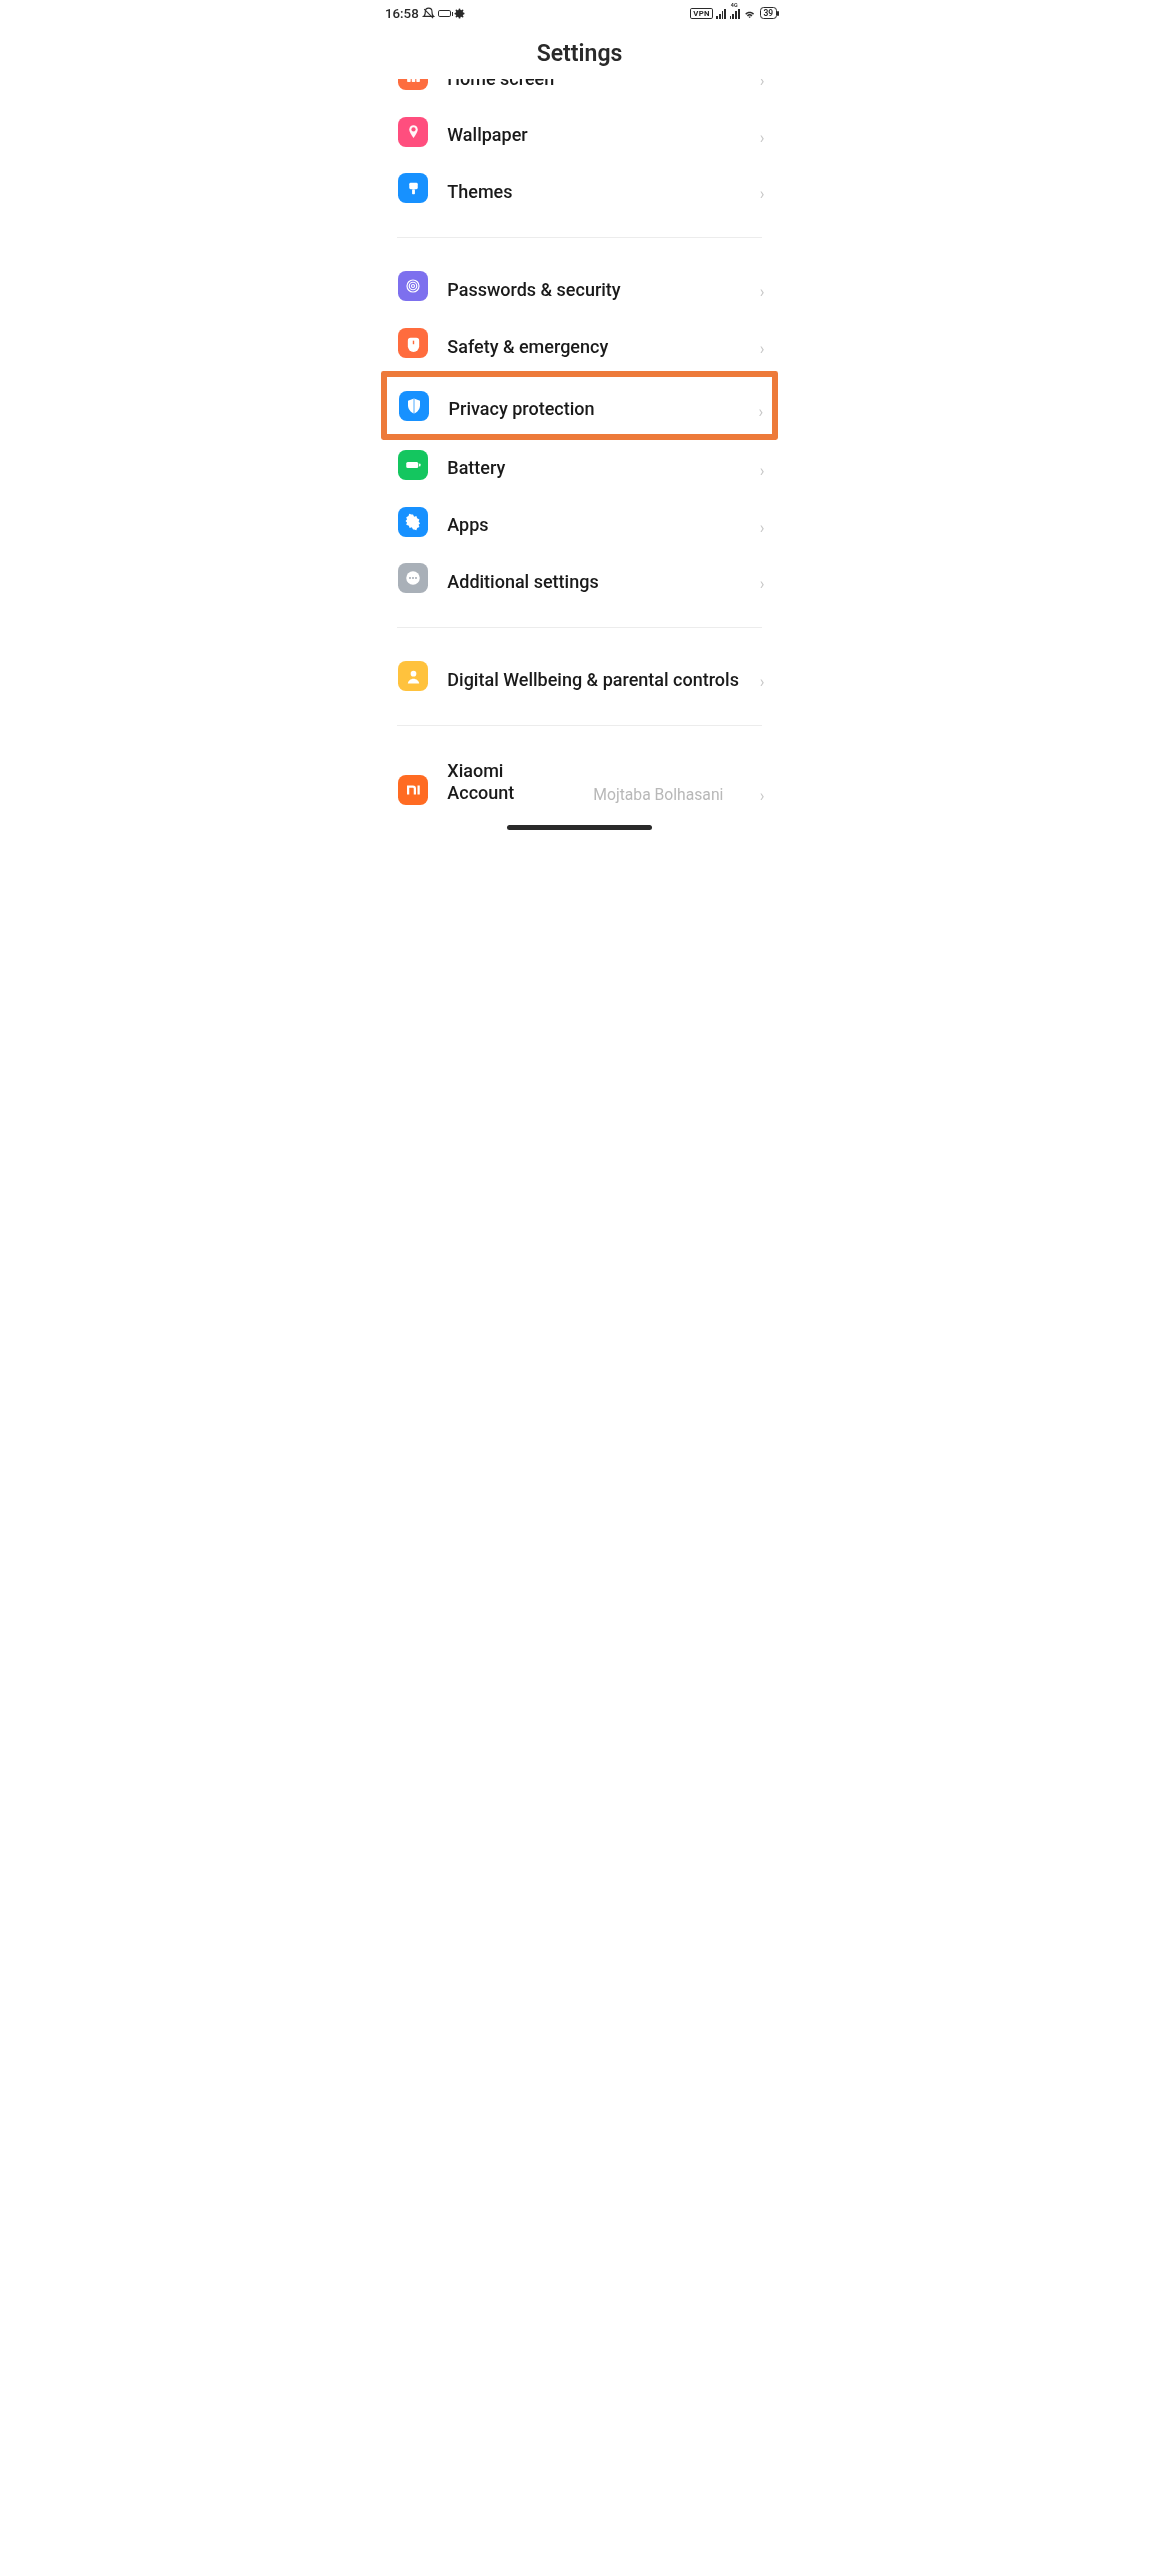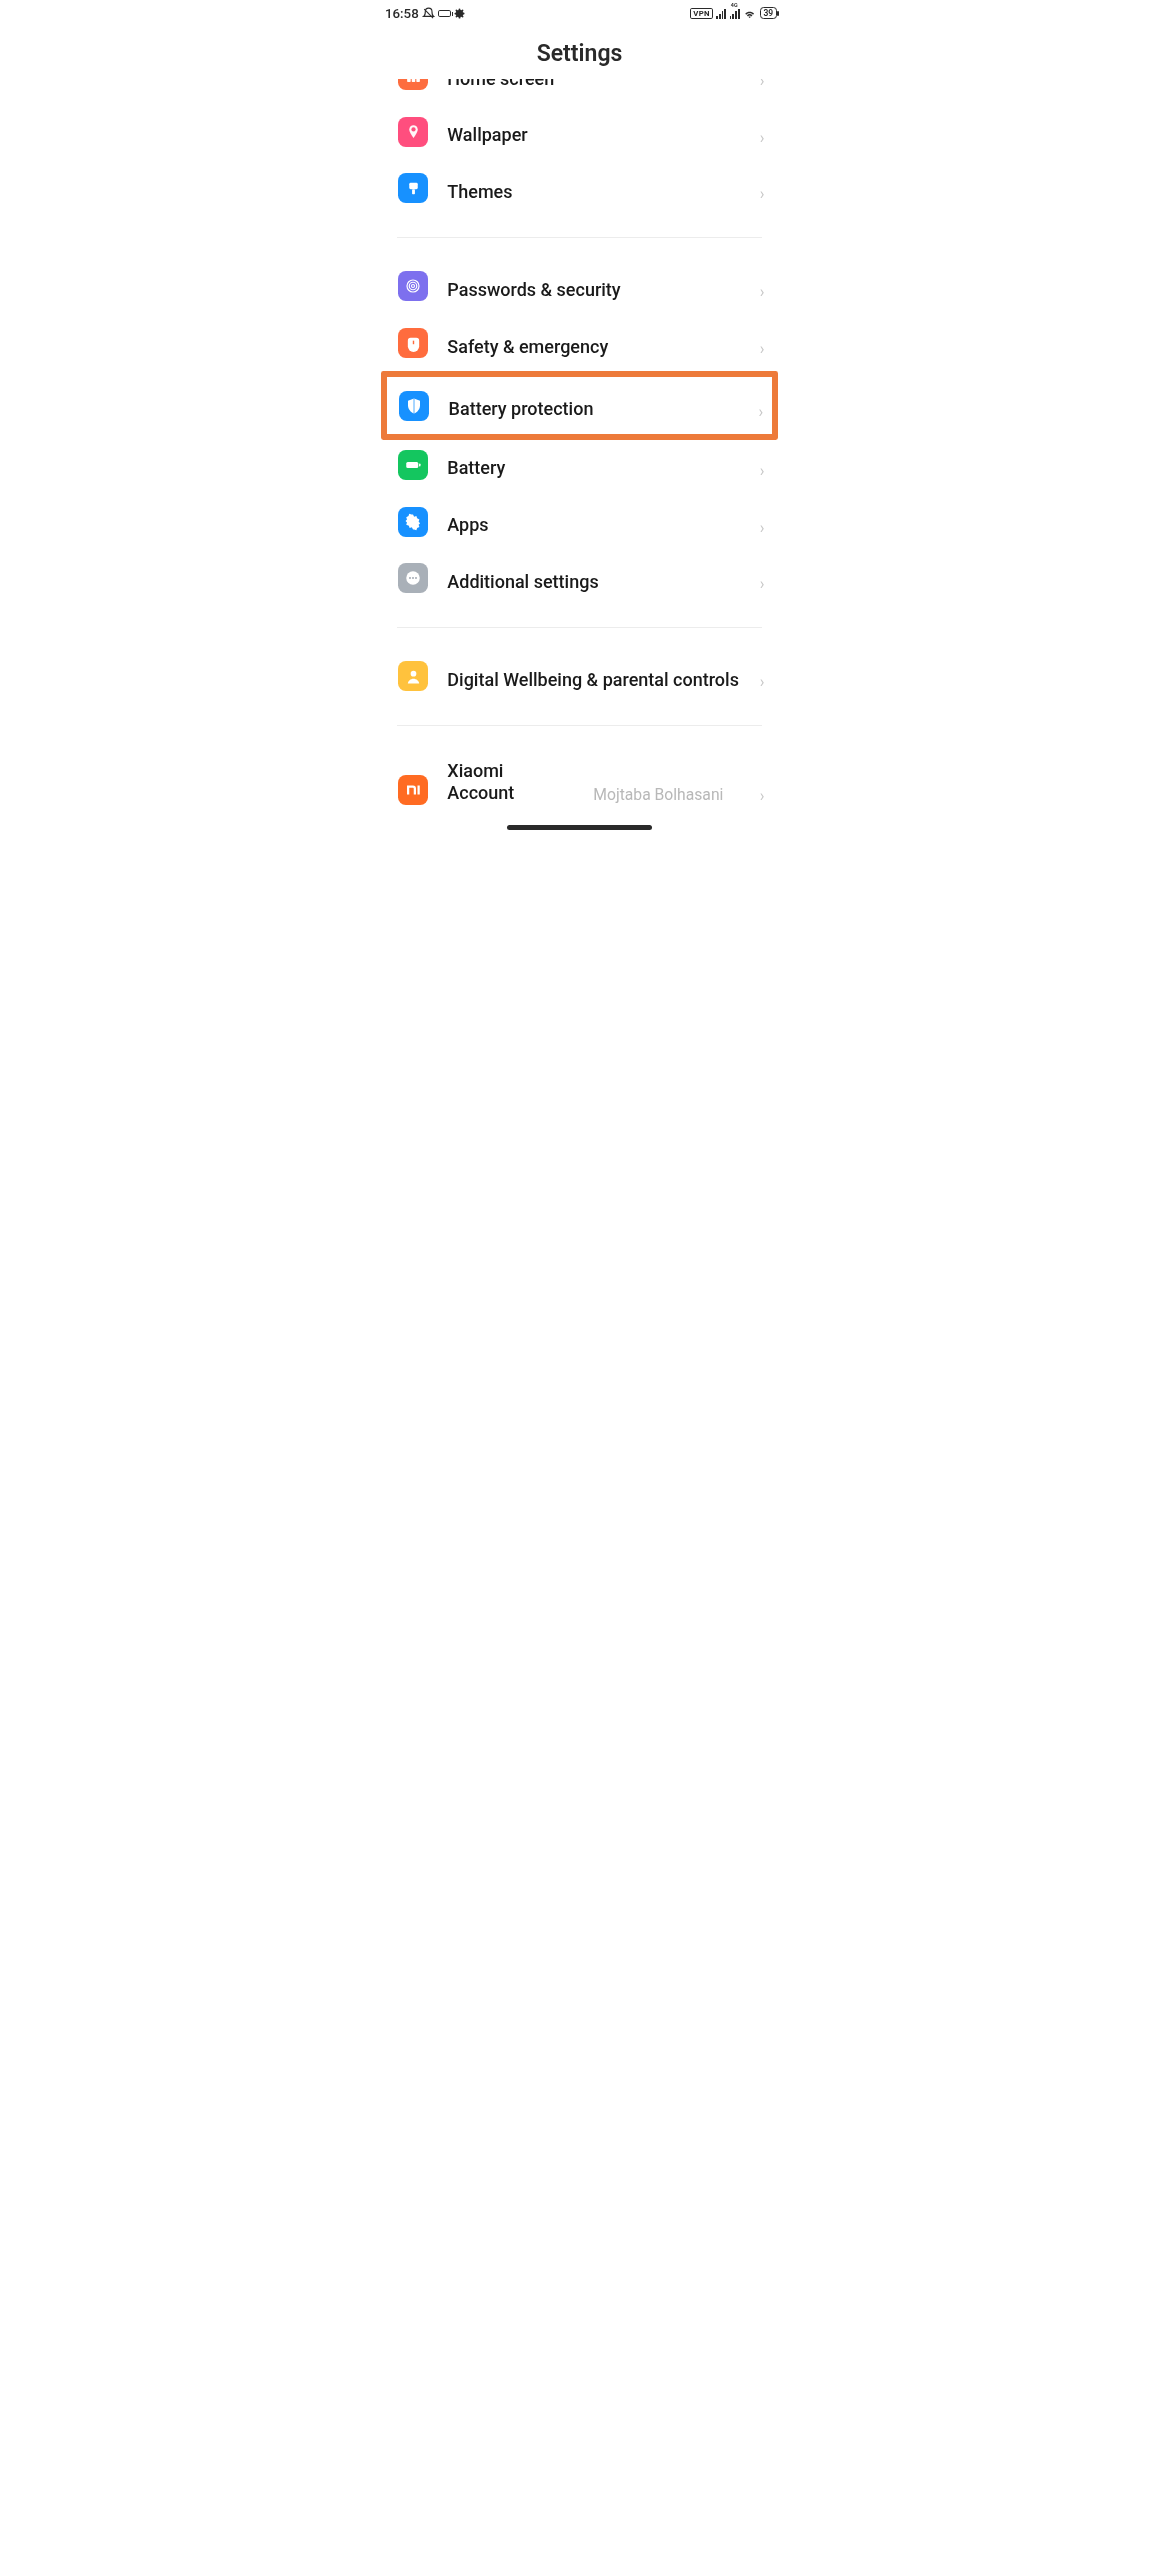--- a/index.html
+++ b/index.html
@@ -242,21 +242,21 @@
   </div>
 
   <div class="highlight-box">
     <div class="settings-item">
       <div class="icon-box bg-blue">
         <svg width="18" height="18" viewBox="0 0 24 24" fill="#fff">
             <path d="M12 2l8 3v6c0 5-3.5 9.5-8 11-4.5-1.5-8-6-8-11V5l8-3z"></path>
             <path d="M12 2v20" stroke="#1791ff" stroke-width="1"></path>
           </svg>
       </div>
-      <div class="label">Battery protection</div>
+      <div class="label">Privacy protection</div>
       <div class="chevron">›</div>
     </div>
   </div>
 
   <div class="settings-item" style="padding-top:10px">
     <div class="icon-box bg-green">
       <svg width="18" height="18" viewBox="0 0 24 24" fill="#fff">
           <rect x="3" y="8" width="16" height="8" rx="2"></rect>
           <rect x="20" y="10" width="2" height="4" rx="1"></rect>
         </svg>

